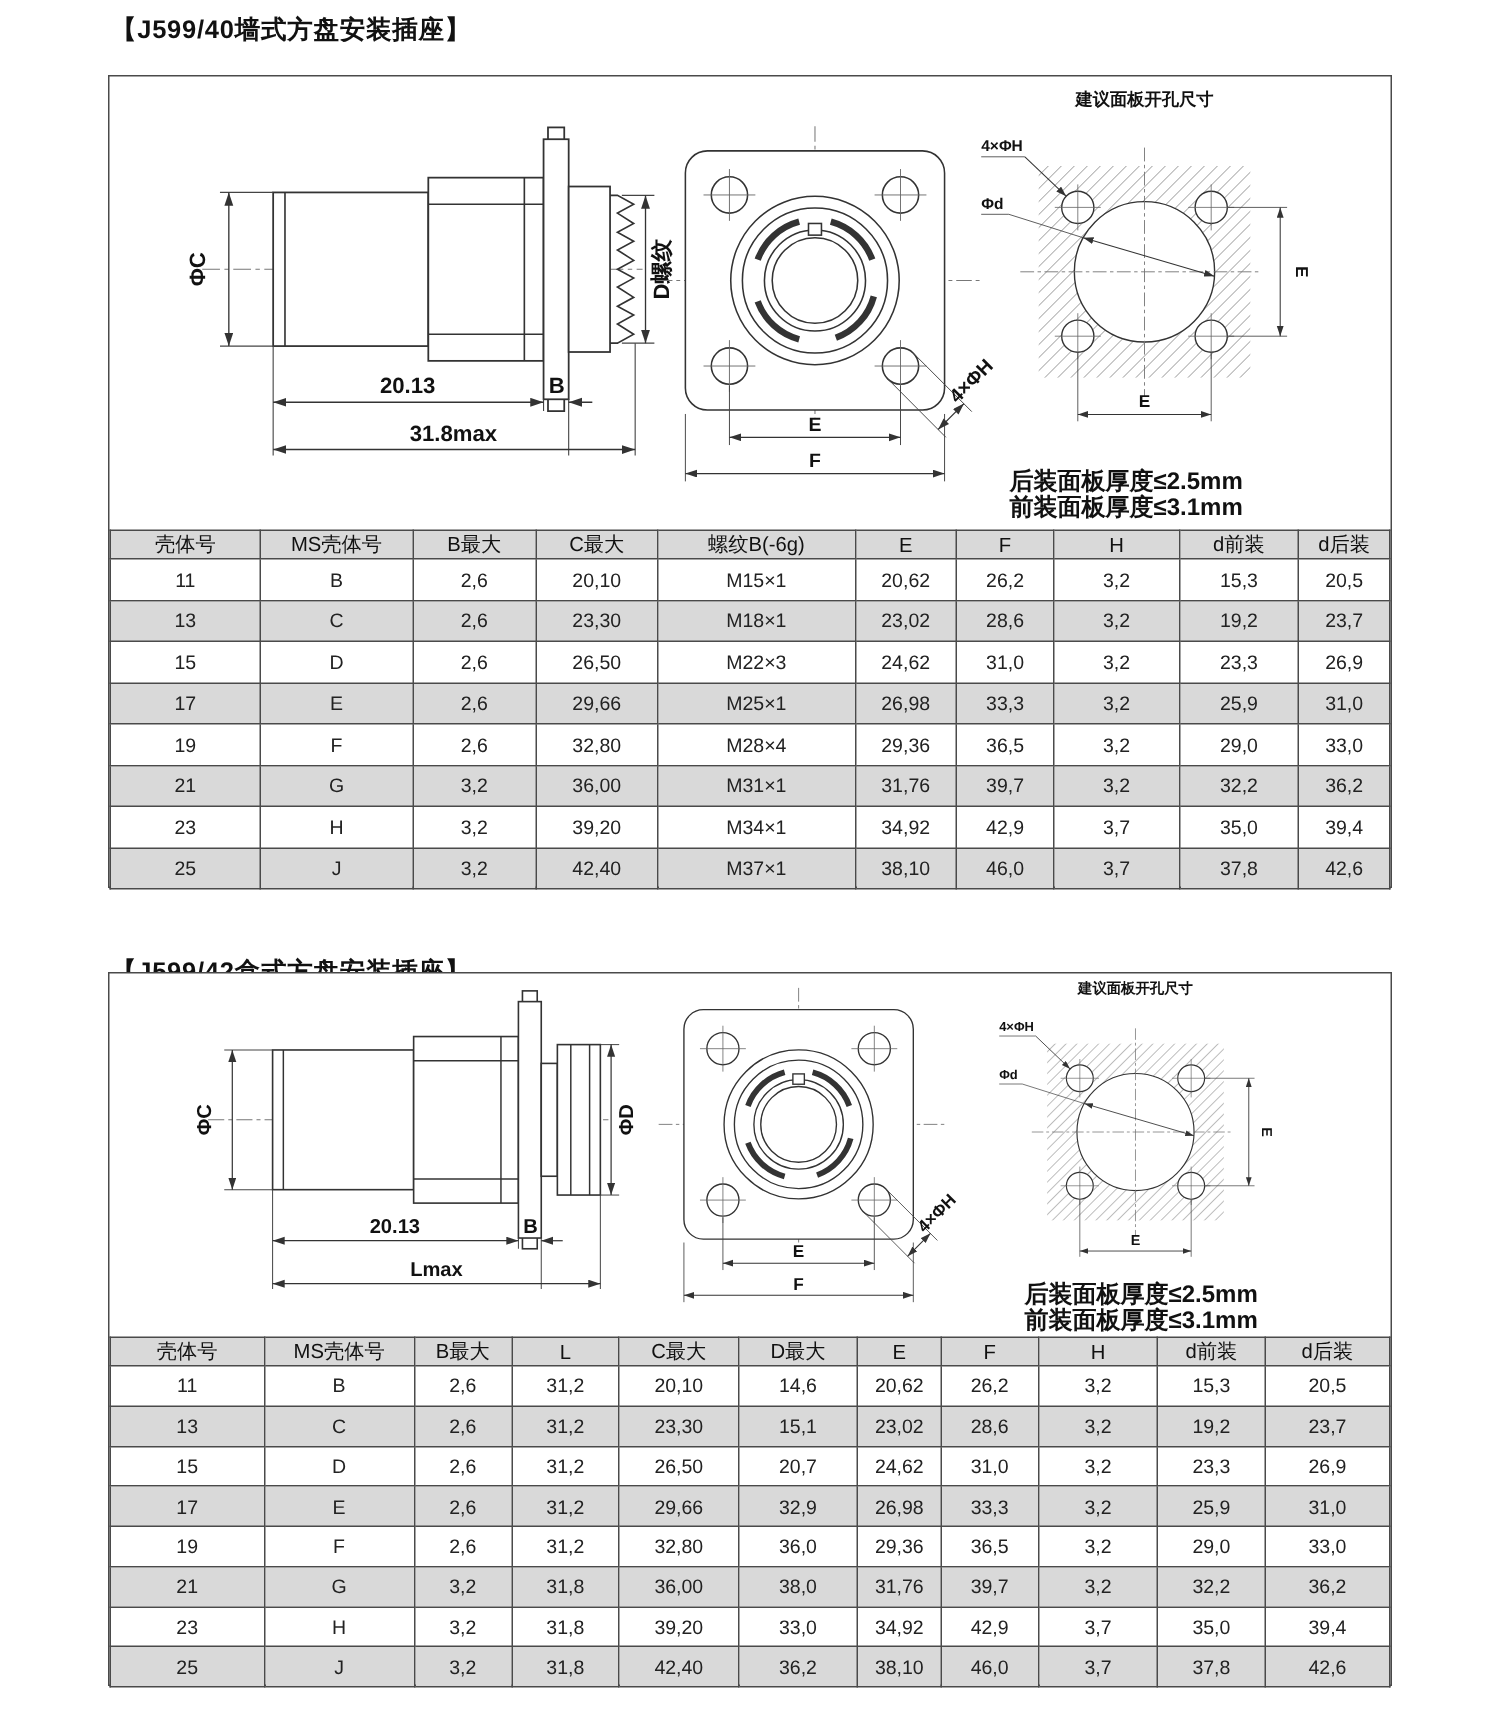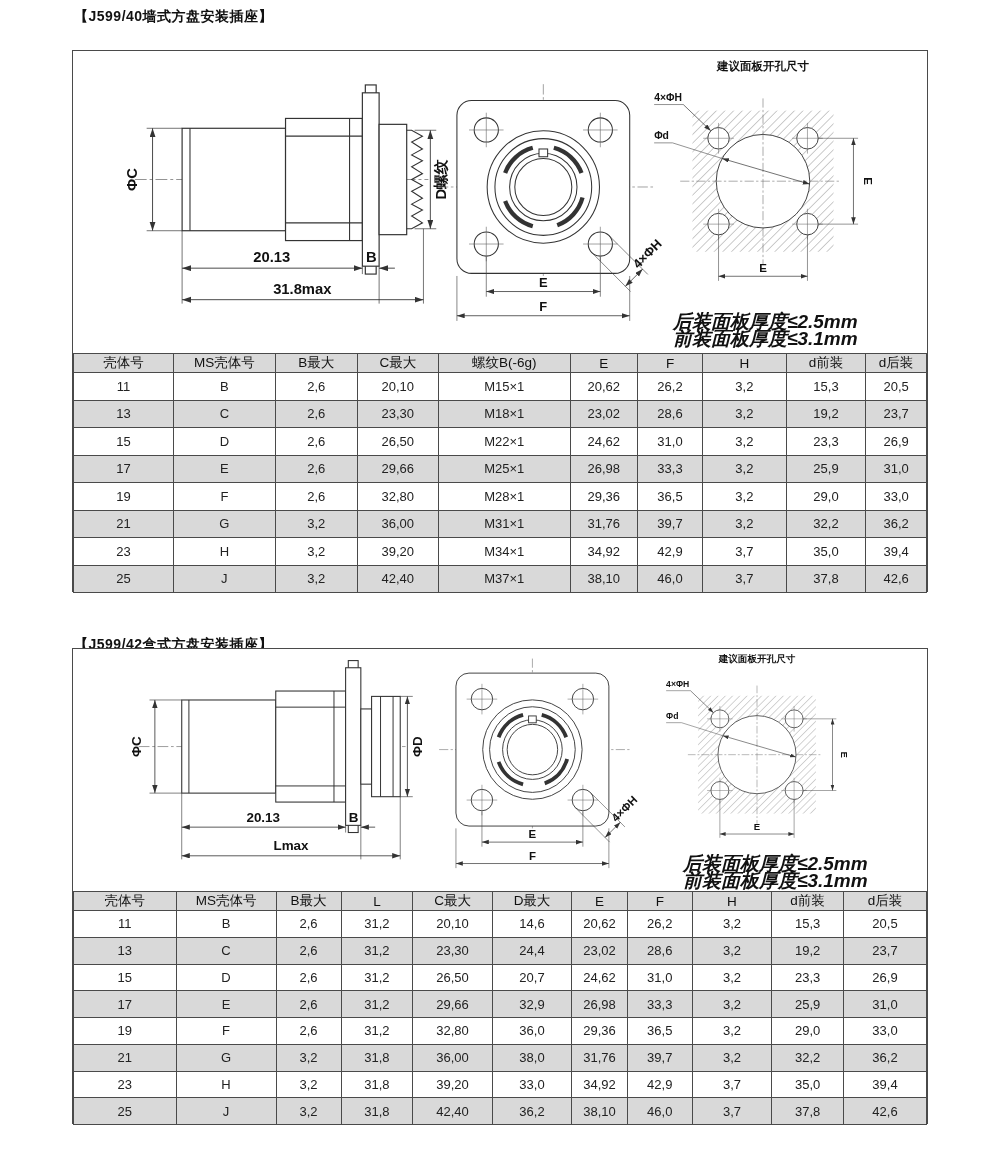--- a/index.html
+++ b/index.html
@@ -1,21 +1,21 @@
 <!DOCTYPE html>
 <html><head>
 <meta charset="utf-8">
 <style>
   html,body{margin:0;padding:0;background:#fff;}
   body{width:1000px;height:1149px;position:relative;font-family:"Liberation Sans",sans-serif;color:#111;}
-  .sec-title{position:absolute;left:74px;font-size:14px;font-weight:bold;letter-spacing:.5px;}
+  .sec-title{position:absolute;left:74px;font-size:17px;font-weight:bold;letter-spacing:.5px;}
   .panel-box{position:absolute;left:72px;width:856px;border:1px solid #4a4a4a;box-sizing:border-box;background:#fff;}
   .drawings{position:relative;width:100%;}
   .dwg{position:absolute;}
-  .notes{position:absolute;font-size:19px;font-weight:bold;line-height:17px;white-space:nowrap;font-style:italic;}
+  .notes{position:absolute;font-size:16px;font-weight:bold;line-height:17px;white-space:nowrap;}
   table.spec{width:100%;border-collapse:collapse;table-layout:fixed;}
   table.spec th,table.spec td{border:1px solid #4a4a4a;text-align:center;padding:0;font-weight:normal;overflow:hidden;}
   table.spec th{font-size:13.5px;background:#d9d9d9;}
   table.spec td{font-size:13px;color:#222;background:#fff;}
   table.spec tr.alt td{background:#d9d9d9;}
   
   .ol{fill:#fff;stroke:#333;stroke-width:1.2;}
   .ln{fill:none;stroke:#333;stroke-width:1.1;}
   .thin{fill:none;stroke:#666;stroke-width:0.7;}
   .cl{fill:none;stroke:#777;stroke-width:0.8;stroke-dasharray:12 3 3 3;}
@@ -240,21 +240,21 @@
           <td>28,6</td>
           <td>3,2</td>
           <td>19,2</td>
           <td>23,7</td>
         </tr>
         <tr>
           <td>15</td>
           <td>D</td>
           <td>2,6</td>
           <td>26,50</td>
-          <td>M22×1</td>
+          <td>M22×3</td>
           <td>24,62</td>
           <td>31,0</td>
           <td>3,2</td>
           <td>23,3</td>
           <td>26,9</td>
         </tr>
         <tr class="alt">
           <td>17</td>
           <td>E</td>
           <td>2,6</td>
@@ -264,21 +264,21 @@
           <td>33,3</td>
           <td>3,2</td>
           <td>25,9</td>
           <td>31,0</td>
         </tr>
         <tr>
           <td>19</td>
           <td>F</td>
           <td>2,6</td>
           <td>32,80</td>
-          <td>M28×1</td>
+          <td>M28×4</td>
           <td>29,36</td>
           <td>36,5</td>
           <td>3,2</td>
           <td>29,0</td>
           <td>33,0</td>
         </tr>
         <tr class="alt">
           <td>21</td>
           <td>G</td>
           <td>3,2</td>
@@ -525,21 +525,21 @@
           <td>3,2</td>
           <td>15,3</td>
           <td>20,5</td>
         </tr>
         <tr class="alt">
           <td>13</td>
           <td>C</td>
           <td>2,6</td>
           <td>31,2</td>
           <td>23,30</td>
-          <td>24,4</td>
+          <td>15,1</td>
           <td>23,02</td>
           <td>28,6</td>
           <td>3,2</td>
           <td>19,2</td>
           <td>23,7</td>
         </tr>
         <tr>
           <td>15</td>
           <td>D</td>
           <td>2,6</td>

